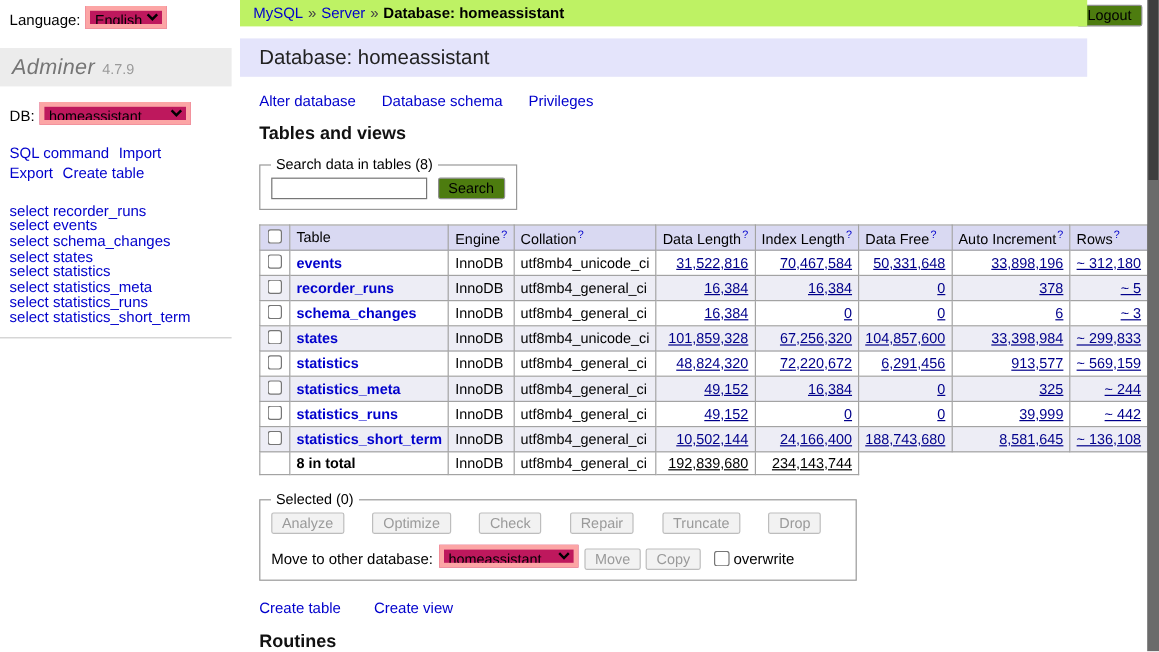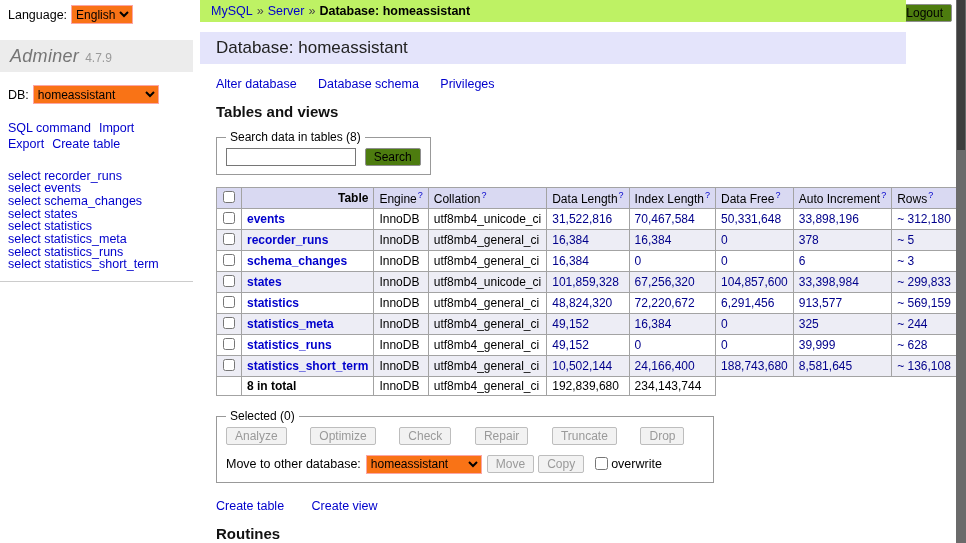--- a/index.html
+++ b/index.html
@@ -5,21 +5,21 @@
   * { box-sizing: border-box; }
   html,body { margin:0; padding:0; background:#fff; }
   body { font-family: "Liberation Sans", "DejaVu Sans", sans-serif; font-size:13px; color:#000; }
   .page { position:relative; width:966px; height:543px; background:#fff; overflow:hidden; }
 
   a { color:#0000cc; text-decoration:none; cursor:pointer; }
 
   
   .lang-row { position:absolute; top:5px; left:8px; font-size:12.5px; }
   .lang-row select { margin-left:4px; }
-  select { font-size:12px; border:1px solid #fca5a5; background:#f97316; height:19px; }
+  select { font-size:12px; border:4px solid #fca5a5; background:#be185d; height:19px; }
   button { font-family:inherit; font-size:12px; background:#4d7c0f; border:1px solid #8f8f8f; border-radius:2px; padding:1px 8px; cursor:pointer; }
   button:disabled { color:#9a9a9a; background:#f2f2f2; border-color:#bdbdbd; cursor:default; }
   .logout-wrap { position:absolute; top:4px; right:14px; }
 
   .breadcrumb { position:absolute; left:200px; top:0; width:706px; height:22px; background:#bef264; font-size:12.5px; line-height:22px; padding-left:11px; white-space:nowrap; }
   .breadcrumb .sep { color:#444; margin:0 4px; }
   .breadcrumb .current { font-weight:bold; color:#000; }
 
   
   .sidebar { position:absolute; left:0; top:40px; width:193px; }
@@ -41,26 +41,26 @@
   .nav-links a { margin-right:18px;margin-top:20px; }
   h3 { font-size:15px; font-weight:bold; color:#111; margin:12px 0 0 16px; }
 
   fieldset { display:inline-block; border:1px solid #999; margin:10px 0 0 16px; padding:4px 9px 8px 9px; }
   legend { font-size:12px; padding:0 4px; }
   .search-fs input[type=text] { width:130px; height:18px; border:1px solid #767676; font-size:12px; padding:1px 3px; margin-right:5px; }
 
   table.tables-grid { border-collapse:collapse; margin:12px 0 0 16px; font-size:12px; }
   .tables-grid td, .tables-grid th { border:1px solid #a3a3a3; padding:2px 5px; white-space:nowrap; }
   .tables-grid thead td, .tables-grid thead th { background:#d9d9f2; text-align:left; font-weight:normal; }
-  .tables-grid thead th { font-weight:bold; text-align:right; }
+  .tables-grid thead th { font-weight:normal; text-align:left; }
   sup.help { color:#0000cc; font-size:9px; margin-left:1px; cursor:pointer; }
   .tables-grid tbody.rows tr:nth-child(even) { background:#ededf5; }
   .c-check { text-align:center; width:20px; }
   .c-name a { font-weight:bold; }
-  .num { text-align:left; color:#00008b; }
+  .num { text-align:right; color:#00008b;text-decoration:underline; }
   .total-row td { color:#000; }
   .total-label { font-weight:bold; }
   .tables-grid input[type=checkbox] { margin:1px; width:12px; height:12px; }
 
   .head-c1{width:20px}.head-c2{width:118px}.head-c3{width:46px}.head-c4{width:96px}
   .head-c5{width:66px}.head-c6{width:70px}.head-c7{width:60px}.head-c8{width:80px}
   .head-c9{width:56px}.head-c10{width:56px}
 
   .selected-fs { margin-top:13px; }
   .sel-buttons button { margin-right:20px; }
@@ -224,21 +224,21 @@
           </tr>
           <tr>
             <td class="c-check"><input type="checkbox" style=""></td>
             <td class="c-name"><a href="#">statistics_runs</a></td>
             <td>InnoDB</td>
             <td>utf8mb4_general_ci</td>
             <td class="num">49,152</td>
             <td class="num">0</td>
             <td class="num">0</td>
             <td class="num">39,999</td>
-            <td class="num">~ 628</td>
+            <td class="num">~ 442</td>
             <td></td>
           </tr>
           <tr>
             <td class="c-check"><input type="checkbox" style=""></td>
             <td class="c-name"><a href="#">statistics_short_term</a></td>
             <td>InnoDB</td>
             <td>utf8mb4_general_ci</td>
             <td class="num">10,502,144</td>
             <td class="num">24,166,400</td>
             <td class="num">188,743,680</td>

